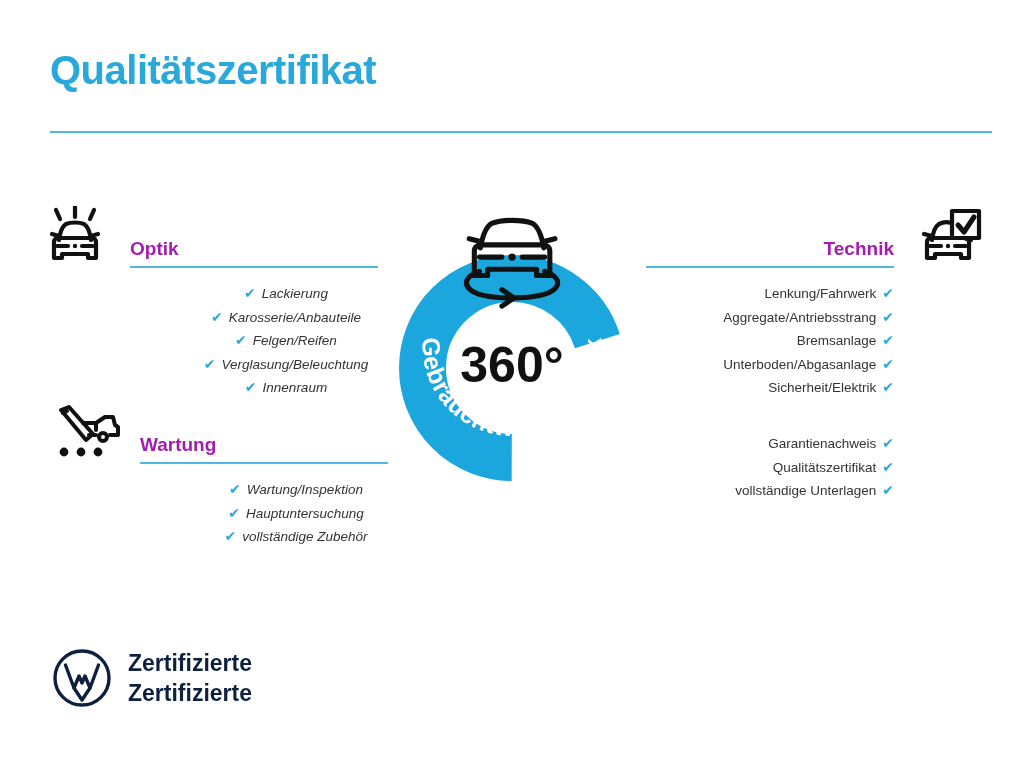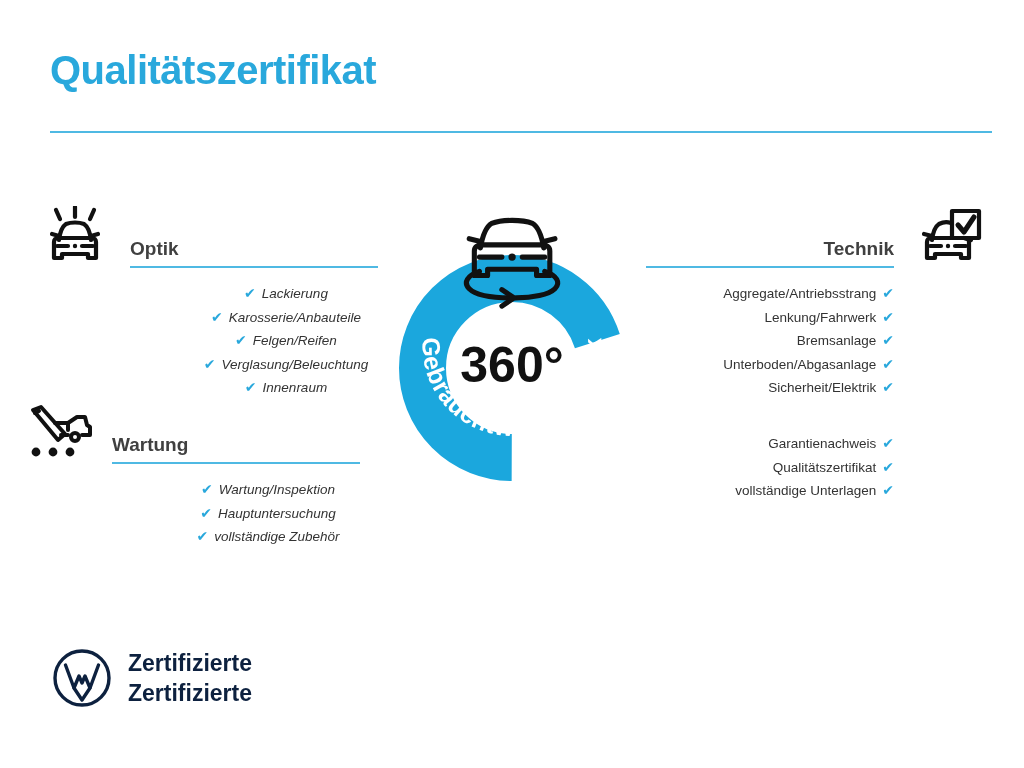--- a/index.html
+++ b/index.html
@@ -51,21 +51,21 @@
   
   .sec-head {
     position: relative;
     height: 46px;
   }
   .sec-title {
     position: absolute;
     bottom: 8px;
     font-size: 19px;
     font-weight: bold;
-    color: #404040;
+    color: #a21caf;
     white-space: nowrap;
   }
   .sec-rule {
     position: absolute;
     bottom: 0;
     height: 2px;
     background: #4FB9E3;
   }
 
   
@@ -165,21 +165,21 @@
     </div>
     <ul class="sec-list">
       <li><span class="check">✔</span><span>Lackierung</span></li>
       <li><span class="check">✔</span><span>Karosserie/Anbauteile</span></li>
       <li><span class="check">✔</span><span>Felgen/Reifen</span></li>
       <li><span class="check">✔</span><span>Verglasung/Beleuchtung</span></li>
       <li><span class="check">✔</span><span>Innenraum</span></li>
     </ul>
   </div>
 
-  <div class="section sec-left" style="left:24px; top:418px;">
+  <div class="section sec-left" style="left:52px; top:418px;">
     <div class="sec-head">
       <span class="sec-icon">
         <svg width="72" height="58" viewBox="0 0 72 58" fill="none" stroke="#111111" stroke-width="4" stroke-linecap="round" stroke-linejoin="round">
 
           <path d="M9 6 L17 3 L41 30 L34 36 Z"></path>
           <path d="M11 9 L15 7"></path>
 
           <path d="M31 19 L44 19 L53 13 L61 13 L63 21 L66 23 L66 31 L58 31"></path>
           <path d="M44 31 L37 31"></path>
           <path d="M44 19 L44 26"></path>
@@ -216,22 +216,22 @@
           <path d="M11 34 C11 31 13 30 16 30 L48 30 C51 30 53 31 53 34 L53 50 L45 50 L45 46 L19 46 L19 50 L11 50 Z"></path>
           <path d="M14 38 L25 38"></path>
           <path d="M50 38 L39 38"></path>
           <circle cx="32" cy="38" r="2.2" fill="#111111" stroke="none"></circle>
         </svg>
       </span>
       <span class="sec-title">Technik</span>
       <span class="sec-rule"></span>
     </div>
     <ul class="sec-list">
+      <li><span>Lenkung/Fahrwerk</span><span class="check">✔</span></li>
       <li><span>Aggregate/Antriebsstrang</span><span class="check">✔</span></li>
-      <li><span>Lenkung/Fahrwerk</span><span class="check">✔</span></li>
       <li><span>Bremsanlage</span><span class="check">✔</span></li>
       <li><span>Unterboden/Abgasanlage</span><span class="check">✔</span></li>
       <li><span>Sicherheit/Elektrik</span><span class="check">✔</span></li>
     </ul>
   </div>
 
   <div class="section sec-right" style="left:562px; top:418px;">
     <ul class="sec-list">
       <li><span>Garantienachweis</span><span class="check">✔</span></li>
       <li><span>Qualitätszertifikat</span><span class="check">✔</span></li>

